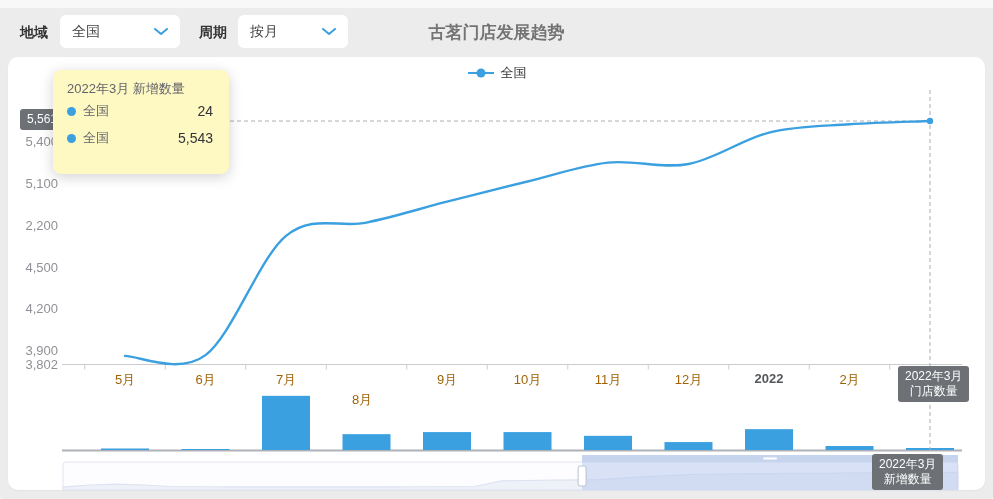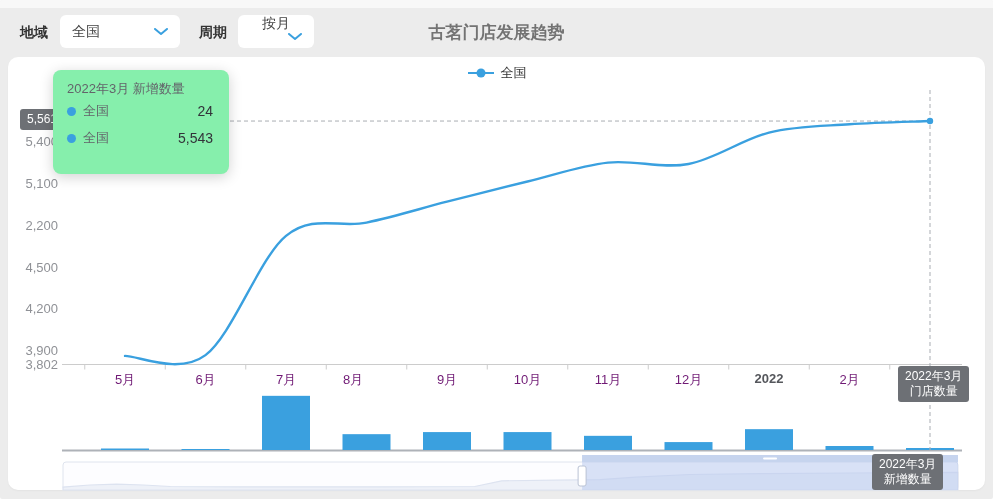--- a/index.html
+++ b/index.html
@@ -15,24 +15,24 @@
   
   #card{position:absolute;left:8px;top:57px;width:977px;height:433px;background:#fff;border-radius:10px;
         box-shadow:0 1px 2px rgba(0,0,0,0.04);}
   
   #legend{position:absolute;left:0;top:64px;width:100%;display:flex;justify-content:center;align-items:center;gap:6px;cursor:pointer;}
   #legend .lg-text{font-size:13px;color:#333;}
   
   #chart-svg{position:absolute;left:0;top:0;width:993px;height:499px;pointer-events:none;}
   
   .ylab{position:absolute;left:14px;width:44px;text-align:right;font-size:13px;color:#8f9196;}
-  .xlab{position:absolute;top:371px;width:64px;text-align:center;font-size:13px;color:#701a75;}
+  .xlab{position:absolute;top:371px;width:64px;text-align:center;font-size:13px;color:#a16207;}
   .xlab.year{color:#55575c;font-weight:bold;}
   
-  #tooltip{position:absolute;left:53px;top:70px;width:176px;height:104px;background:#86efac;border-radius:8px;
+  #tooltip{position:absolute;left:53px;top:70px;width:176px;height:104px;background:#fef9c3;border-radius:8px;
            box-shadow:0 3px 14px rgba(0,0,0,0.18);padding:11px 16px 0 14px;box-sizing:border-box;z-index:6;}
   .tt-h{font-size:13px;color:#63646a;line-height:16px;}
   .tt-row{display:flex;align-items:center;margin:5px 0 9px 0;}
   .tt-dot{width:9px;height:9px;border-radius:50%;margin-right:7px;flex:0 0 auto;}
   .tt-name{font-size:13px;color:#63646a;}
   .tt-val{margin-left:auto;font-size:14px;font-weight:normal;color:#323339;}
   
   .badge{position:absolute;background:#6d7075;color:#fff;font-size:12px;line-height:15px;border-radius:3px;
          padding:3px 7px;text-align:center;z-index:3;white-space:nowrap;}
   #ybadge{left:20px;top:109px;z-index:2;}
@@ -48,21 +48,21 @@
   <span class="hdr-label" style="left:20px;">地域</span>
   <div class="pill" style="left:60px;width:120px;">
     <span class="val">全国</span>
     <span class="chev">
       <svg width="14" height="8" viewBox="0 0 14 8">
           <path d="M1 1l6 5 6-5" fill="none" stroke="#3aa0df" stroke-width="2" stroke-linecap="round" stroke-linejoin="round"></path>
         </svg>
     </span>
   </div>
   <span class="hdr-label" style="left:199px;">周期</span>
-  <div class="pill" style="left:238px;width:76px;flex-direction:column;">
+  <div class="pill" style="left:238px;width:110px;">
     <span class="val">按月</span>
     <span class="chev">
       <svg width="14" height="8" viewBox="0 0 14 8">
           <path d="M1 1l6 5 6-5" fill="none" stroke="#3aa0df" stroke-width="2" stroke-linecap="round" stroke-linejoin="round"></path>
         </svg>
     </span>
   </div>
   <div id="page-title">古茗门店发展趋势</div>
 
   <div id="card"></div>
@@ -119,21 +119,21 @@
       <span class="ylab" style="top: 301.459px;">4,200</span>
       <span class="ylab" style="top: 259.594px;">4,500</span>
       <span class="ylab" style="top: 217.73px;">2,200</span>
       <span class="ylab" style="top: 175.865px;">5,100</span>
       <span class="ylab" style="top: 134px;">5,400</span>
     </div>
   <div id="xlabels">
       <span class="xlab" style="left: 93px;">5月</span>
       <span class="xlab" style="left: 173.5px;">6月</span>
       <span class="xlab" style="left: 254px;">7月</span>
-      <span class="xlab" style="left: 321px;">8月</span>
+      <span class="xlab" style="left: 330px; margin-top: 20px;">8月</span>
       <span class="xlab" style="left: 415px; text-align: center;">9月</span>
       <span class="xlab" style="left: 495.5px;">10月</span>
       <span class="xlab" style="left: 576px;">11月</span>
       <span class="xlab" style="left: 656.5px;">12月</span>
       <span class="xlab year" style="left: 737px;">2022</span>
       <span class="xlab" style="left: 817.5px;">2月</span>
     </div>
 
   <div class="badge" id="ybadge">5,561</div>
   <div class="badge" id="xbadge-line">

